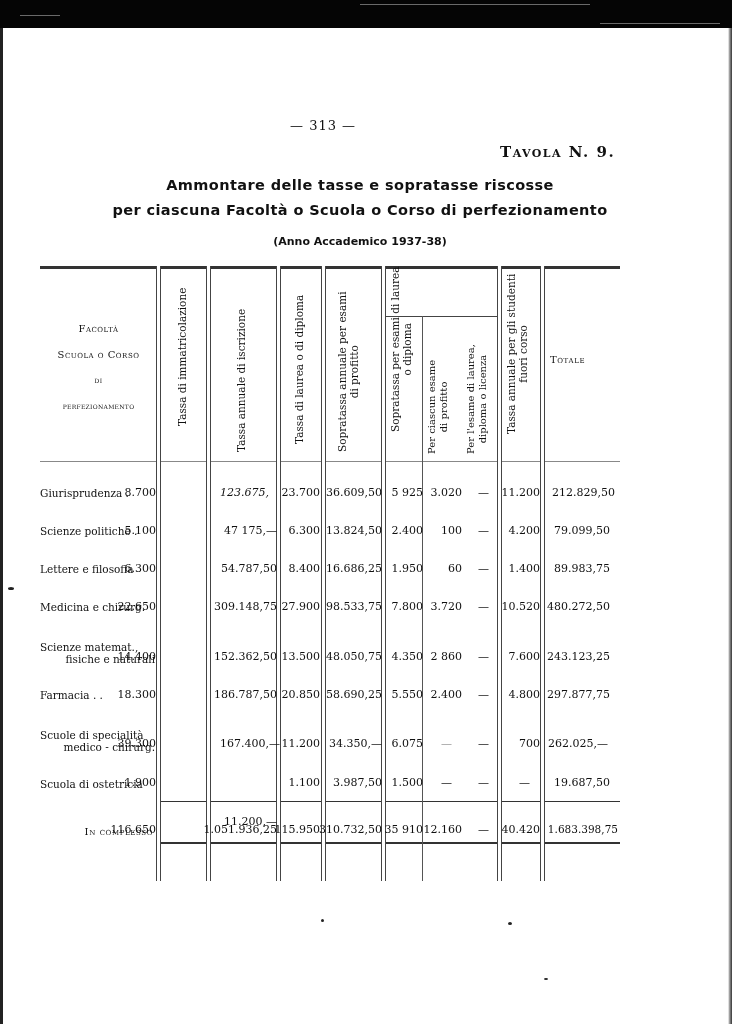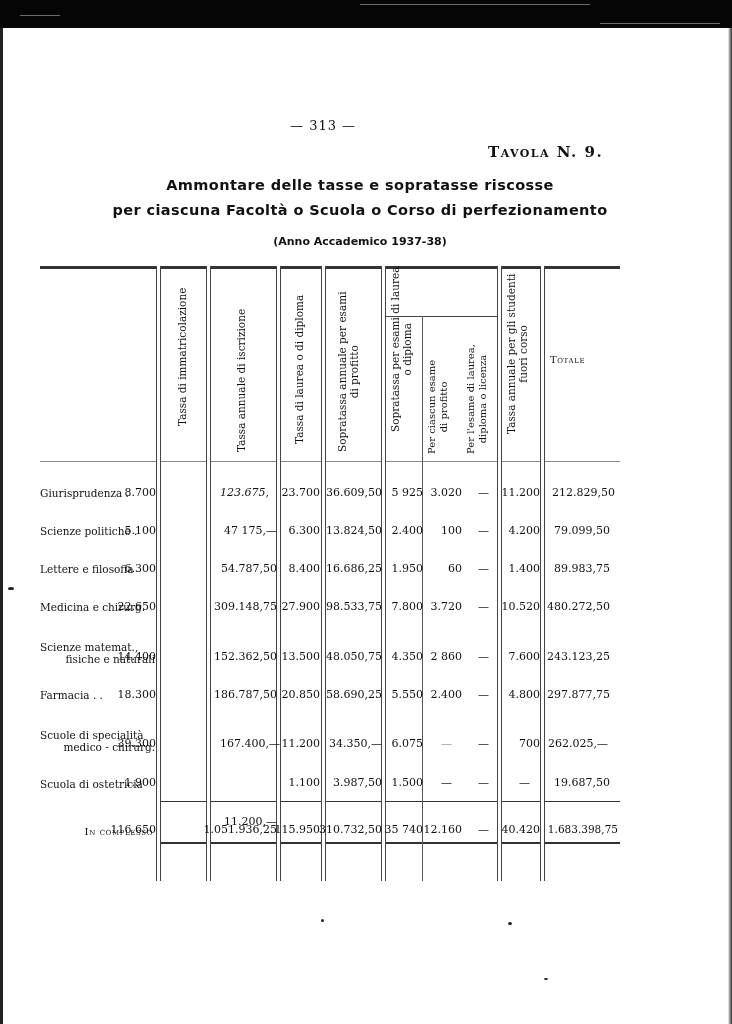--- a/index.html
+++ b/index.html
@@ -15,21 +15,21 @@
     position:absolute; right:0; top:28px; width:4px; height:996px;
     background:linear-gradient(to right,#fff,#999 40%,#333);
   }
   .scan-left {
     position:absolute; left:0; top:28px; width:3px; height:996px; background:#222;
   }
   .page-number {
     position:absolute; left:290px; top:118px; font-size:13px; letter-spacing:1px;
   }
   .tavola {
-    position:absolute; left:488px; top:143px; font-size:15px; font-weight:bold;
+    position:absolute; left:500px; top:143px; font-size:15px; font-weight:bold;
     letter-spacing:1.5px; font-variant:small-caps;
   }
   .title {
     position:absolute; left:80px; width:560px; text-align:center;
     font-family:"DejaVu Sans", sans-serif; font-weight:bold; font-size:14.5px;
     letter-spacing:0.4px;
   }
   .title.l1 { top:177px; }
   .title.l2 { top:202px; }
   .subtitle {
@@ -97,20 +97,26 @@
 
   <div class="vline double" style="left:116px; height:615px;"></div>
   <div class="vline double" style="left:166px; height:615px;"></div>
   <div class="vline double" style="left:236px; height:615px;"></div>
   <div class="vline double" style="left:281px; height:615px;"></div>
   <div class="vline double" style="left:341px; height:615px;"></div>
   <div class="vline" style="left:382px; top:50px; height:565px;"></div>
   <div class="vline double" style="left:457px; height:615px;"></div>
   <div class="vline double" style="left:500px; height:615px;"></div>
 
+  <div class="hdr-first">
+    <div>Facoltà</div>
+    <div>Scuola o Corso</div>
+    <div class="small">di</div>
+    <div class="small">perfezionamento</div>
+  </div>
 
   <div class="vert" style="left:136px; top:160px;">Tassa di immatricolazione</div>
   <div class="vert" style="left:195px; top:186px;">Tassa annuale di iscrizione</div>
   <div class="vert" style="left:253px; top:178px;">Tassa di laurea o di diploma</div>
   <div class="vert two" style="left:296px; top:186px;">
     <div>Sopratassa annuale per esami</div>
     <div>di profitto</div>
   </div>
   <div class="vert two" style="left:349px; top:166px;">
     <div>Sopratassa per esami di laurea</div>
@@ -224,21 +230,21 @@
   <div class="cell" style="top:510px; right:168px;">—</div>
   <div class="cell" style="top:510px; left:438px;">—</div>
   <div class="cell" style="top:510px; right:90px;">—</div>
   <div class="cell" style="top:510px; right:10px;">19.687,50</div>
 
   <div class="total-label" style="top:560px;">In complesso</div>
   <div class="cell" style="top:557px; right:464px;">116.650</div>
   <div class="cell" style="top:557px; right:343px; font-size:11px;">1.051.936,25</div>
   <div class="cell" style="top:557px; right:300px;">115.950</div>
   <div class="cell" style="top:557px; right:238px;">310.732,50</div>
-  <div class="cell" style="top:557px; right:197px;">35 740</div>
+  <div class="cell" style="top:557px; right:197px;">35 910</div>
   <div class="cell" style="top:557px; right:158px;">12.160</div>
   <div class="cell" style="top:557px; left:438px;">—</div>
   <div class="cell" style="top:557px; right:80px;">40.420</div>
   <div class="cell" style="top:557px; right:2px; font-size:10.5px;">1.683.398,75</div>
 </div>
 
 <div class="speck" style="left:321px; top:919px; width:3px; height:3px;"></div>
 <div class="speck" style="left:508px; top:922px; width:4px; height:3px;"></div>
 <div class="speck" style="left:544px; top:978px; width:4px; height:2px;"></div>
 <div class="speck" style="left:8px; top:587px; width:6px; height:3px;"></div>

